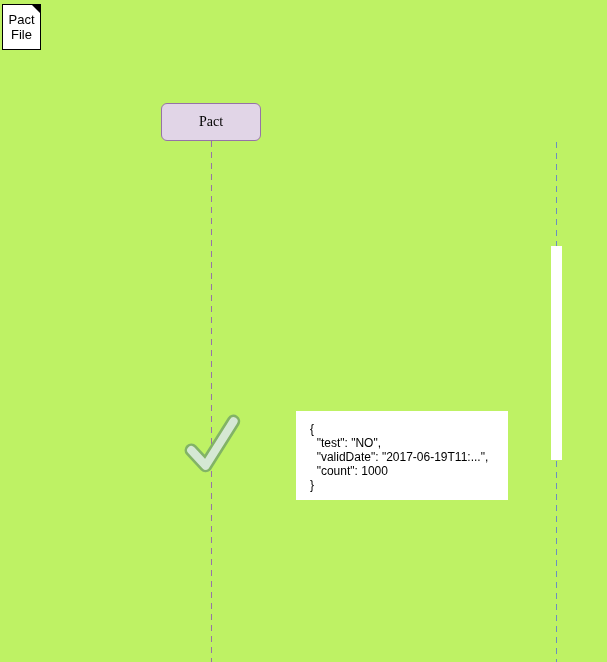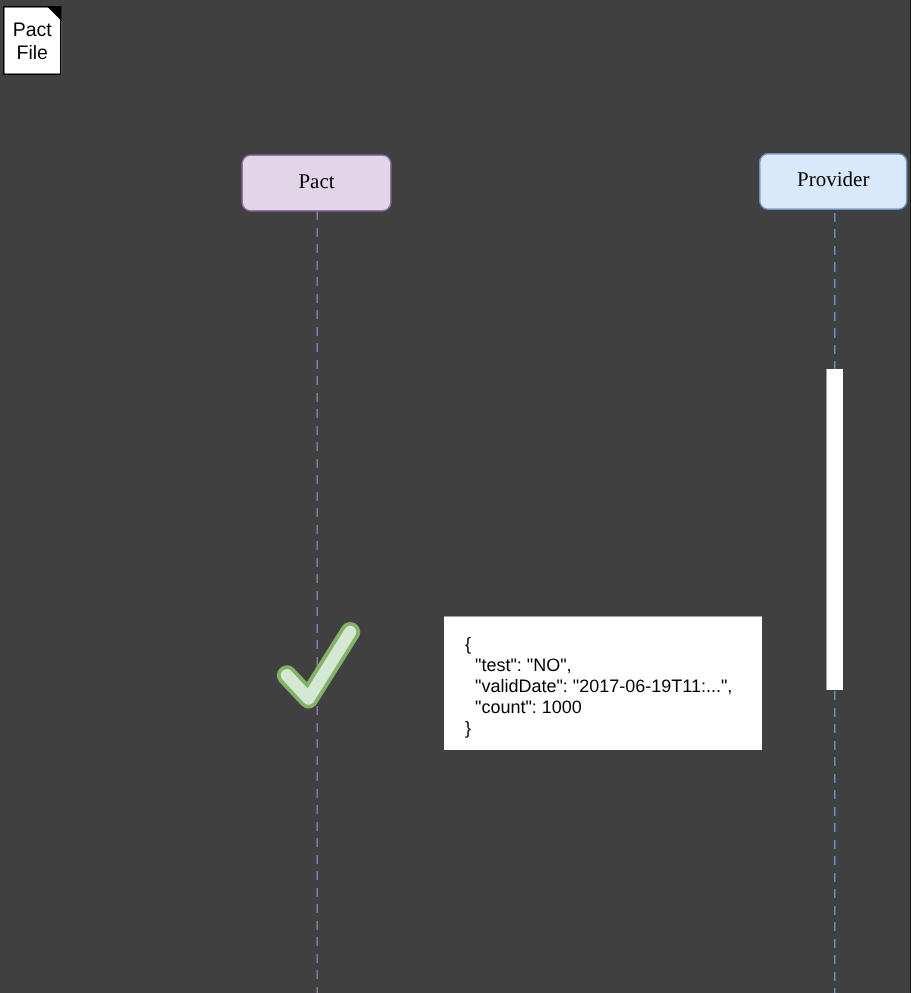--- a/index.html
+++ b/index.html
@@ -8,21 +8,21 @@
     background: #000000;
     width: 607px;
     height: 662px;
     overflow: hidden;
     font-family: "Liberation Sans", sans-serif;
   }
   .stage {
     position: relative;
     width: 607px;
     height: 662px;
-    background: #404040;
+    background: #bef264;
   }
 
   
   .note {
     position: absolute;
     left: 2px;
     top: 4px;
     width: 37px;
     height: 44px;
     background: #ffffff;
@@ -147,23 +147,20 @@
     <div class="note-label">Pact
 File</div>
   </div>
 
   <div class="lifeline pact"></div>
   <div class="lifeline provider"></div>
 
   <div class="participant pact">
     <span>Pact</span>
   </div>
-  <div class="participant provider">
-    <span>Provider</span>
-  </div>
 
   <div class="activation"></div>
 
   <svg class="check" viewBox="0 0 66 60" xmlns="http://www.w3.org/2000/svg">
     <path d="M 8 36 L 22 51 L 49 8" fill="none" stroke="#82b366" stroke-width="13" stroke-linecap="round" stroke-linejoin="round"></path>
     <path d="M 8 36 L 22 51 L 49 8" fill="none" stroke="#d5e8d4" stroke-width="8" stroke-linecap="round" stroke-linejoin="round"></path>
   </svg>
 
   <div class="message-box">
     <pre>{

